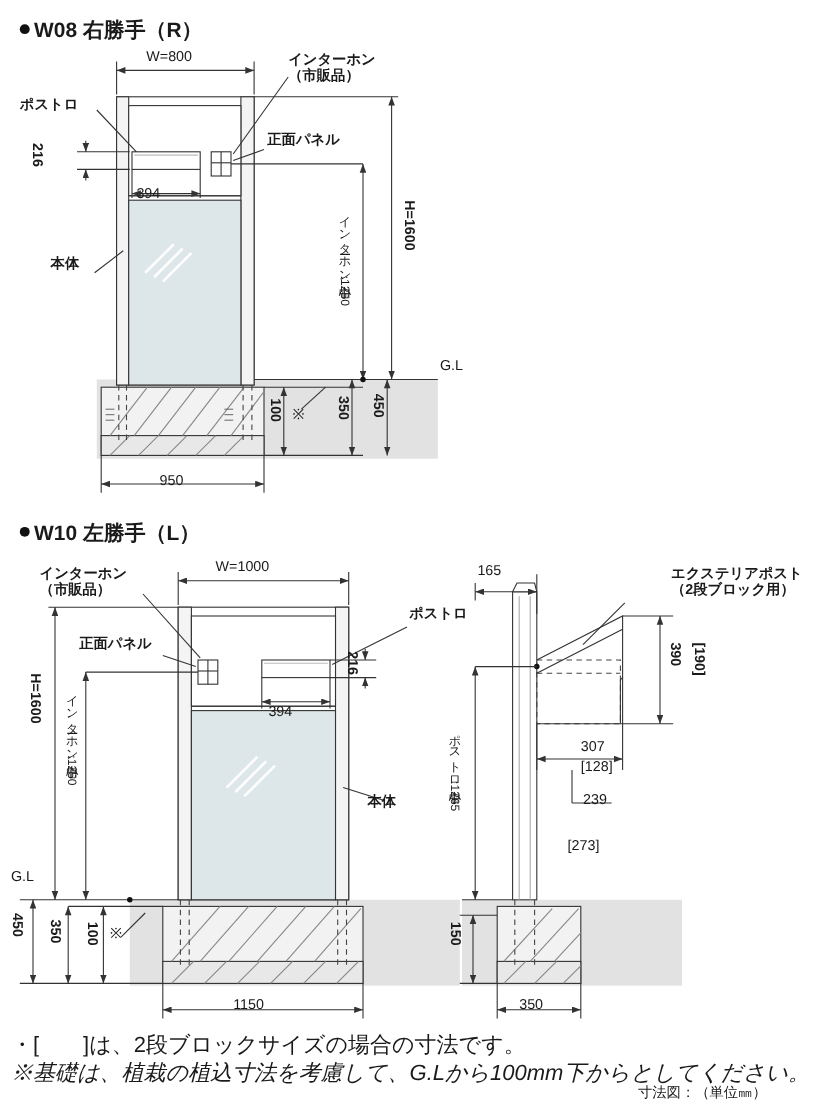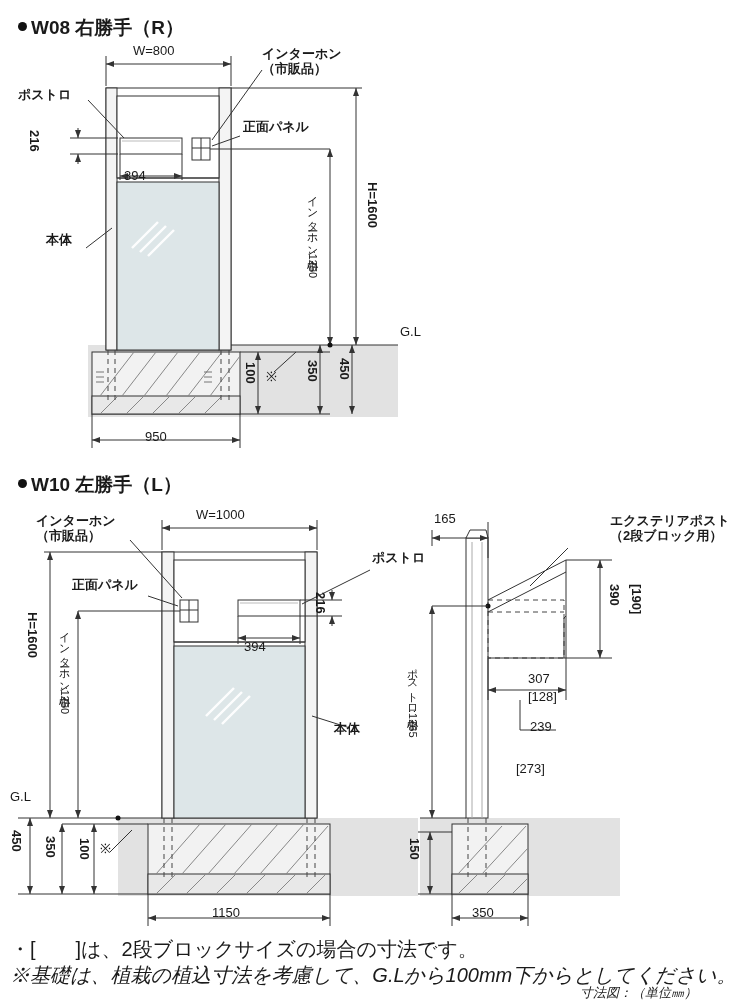--- a/index.html
+++ b/index.html
@@ -339,13 +339,13 @@
 <div class="lbl b" style="left:528px;top:672px;">307</div>
 <div class="lbl b" style="left:528px;top:690px;">[128]</div>
 <div class="lbl b" style="left:530px;top:720px;">239</div>
 <div class="lbl b" style="left:516px;top:738px;margin-top:24px;">[273]</div>
 <div class="vert sm" style="left:406px;top:660px;">ポストロ中心:1265</div>
 <div class="vert b" style="left:406px;top:838px;">150</div>
 <div class="lbl b" style="left:472px;top:906px;">350</div>
 
 <div class="foot" style="left:10px;top:936px;">・[　　]は、2段ブロックサイズの場合の寸法です。</div>
 <div class="foot" style="left:10px;top:962px;font-style:italic;">※基礎は、植栽の植込寸法を考慮して、G.Lから100mm下からとしてください。</div>
-<div class="foot" style="left:580px;top:984px;font-size:13px;font-style:italic;">寸法図：（単位㎜）</div>
+<div class="foot" style="left:580px;top:984px;font-size:13px;">寸法図：（単位㎜）</div>
 
 </body></html>

